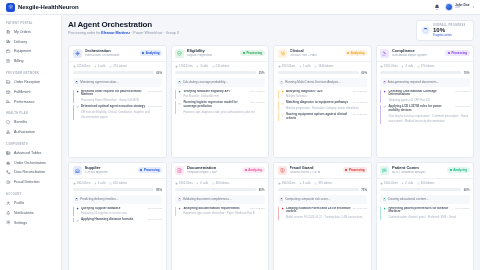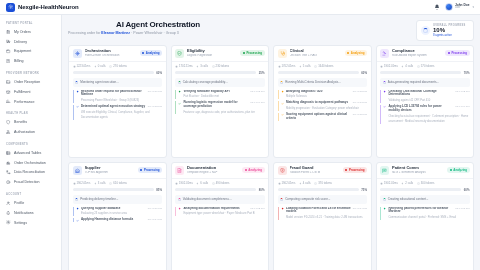--- a/index.html
+++ b/index.html
@@ -55,21 +55,21 @@
   .nav-item {
     display: flex; align-items: center; gap: 3px;
     padding: 2.4px 6px; color: #4b5563; font-size: 3.6px; font-weight: 500;
   }
   .nav-item .ni { width: 5px; height: 5px; display: flex; align-items: center; justify-content: center; color: #4b5563; }
   .nav-item .ni svg { width: 4.4px; height: 4.4px; }
 
   
   .main { flex: 1; min-width: 0; overflow: hidden; padding: 5px 6px 0 6px; }
   .page-head { display: flex; align-items: flex-start; gap: 6px; }
-  .page-title { font-size: 8px; font-weight: 700; color: #111827; letter-spacing: -0.15px; margin-left: 48px; }
+  .page-title { font-size: 8px; font-weight: 700; color: #111827; letter-spacing: -0.15px; }
   .page-sub { font-size: 3.6px; color: #8b94a3; margin-top: 1.5px; }
   .page-sub b { color: #1b4fd8; font-weight: 700; }
   .progress-card {
     margin-left: auto; background: #fff; border: 1px solid #e6eaf0; border-radius: 3px;
     padding: 2.5px 4px; display: flex; align-items: center; gap: 3px; min-width: 58px;
   }
   .spinner {
     width: 9px; height: 9px; border-radius: 50%; background: #eef3ff;
     display: flex; align-items: center; justify-content: center;
   }

